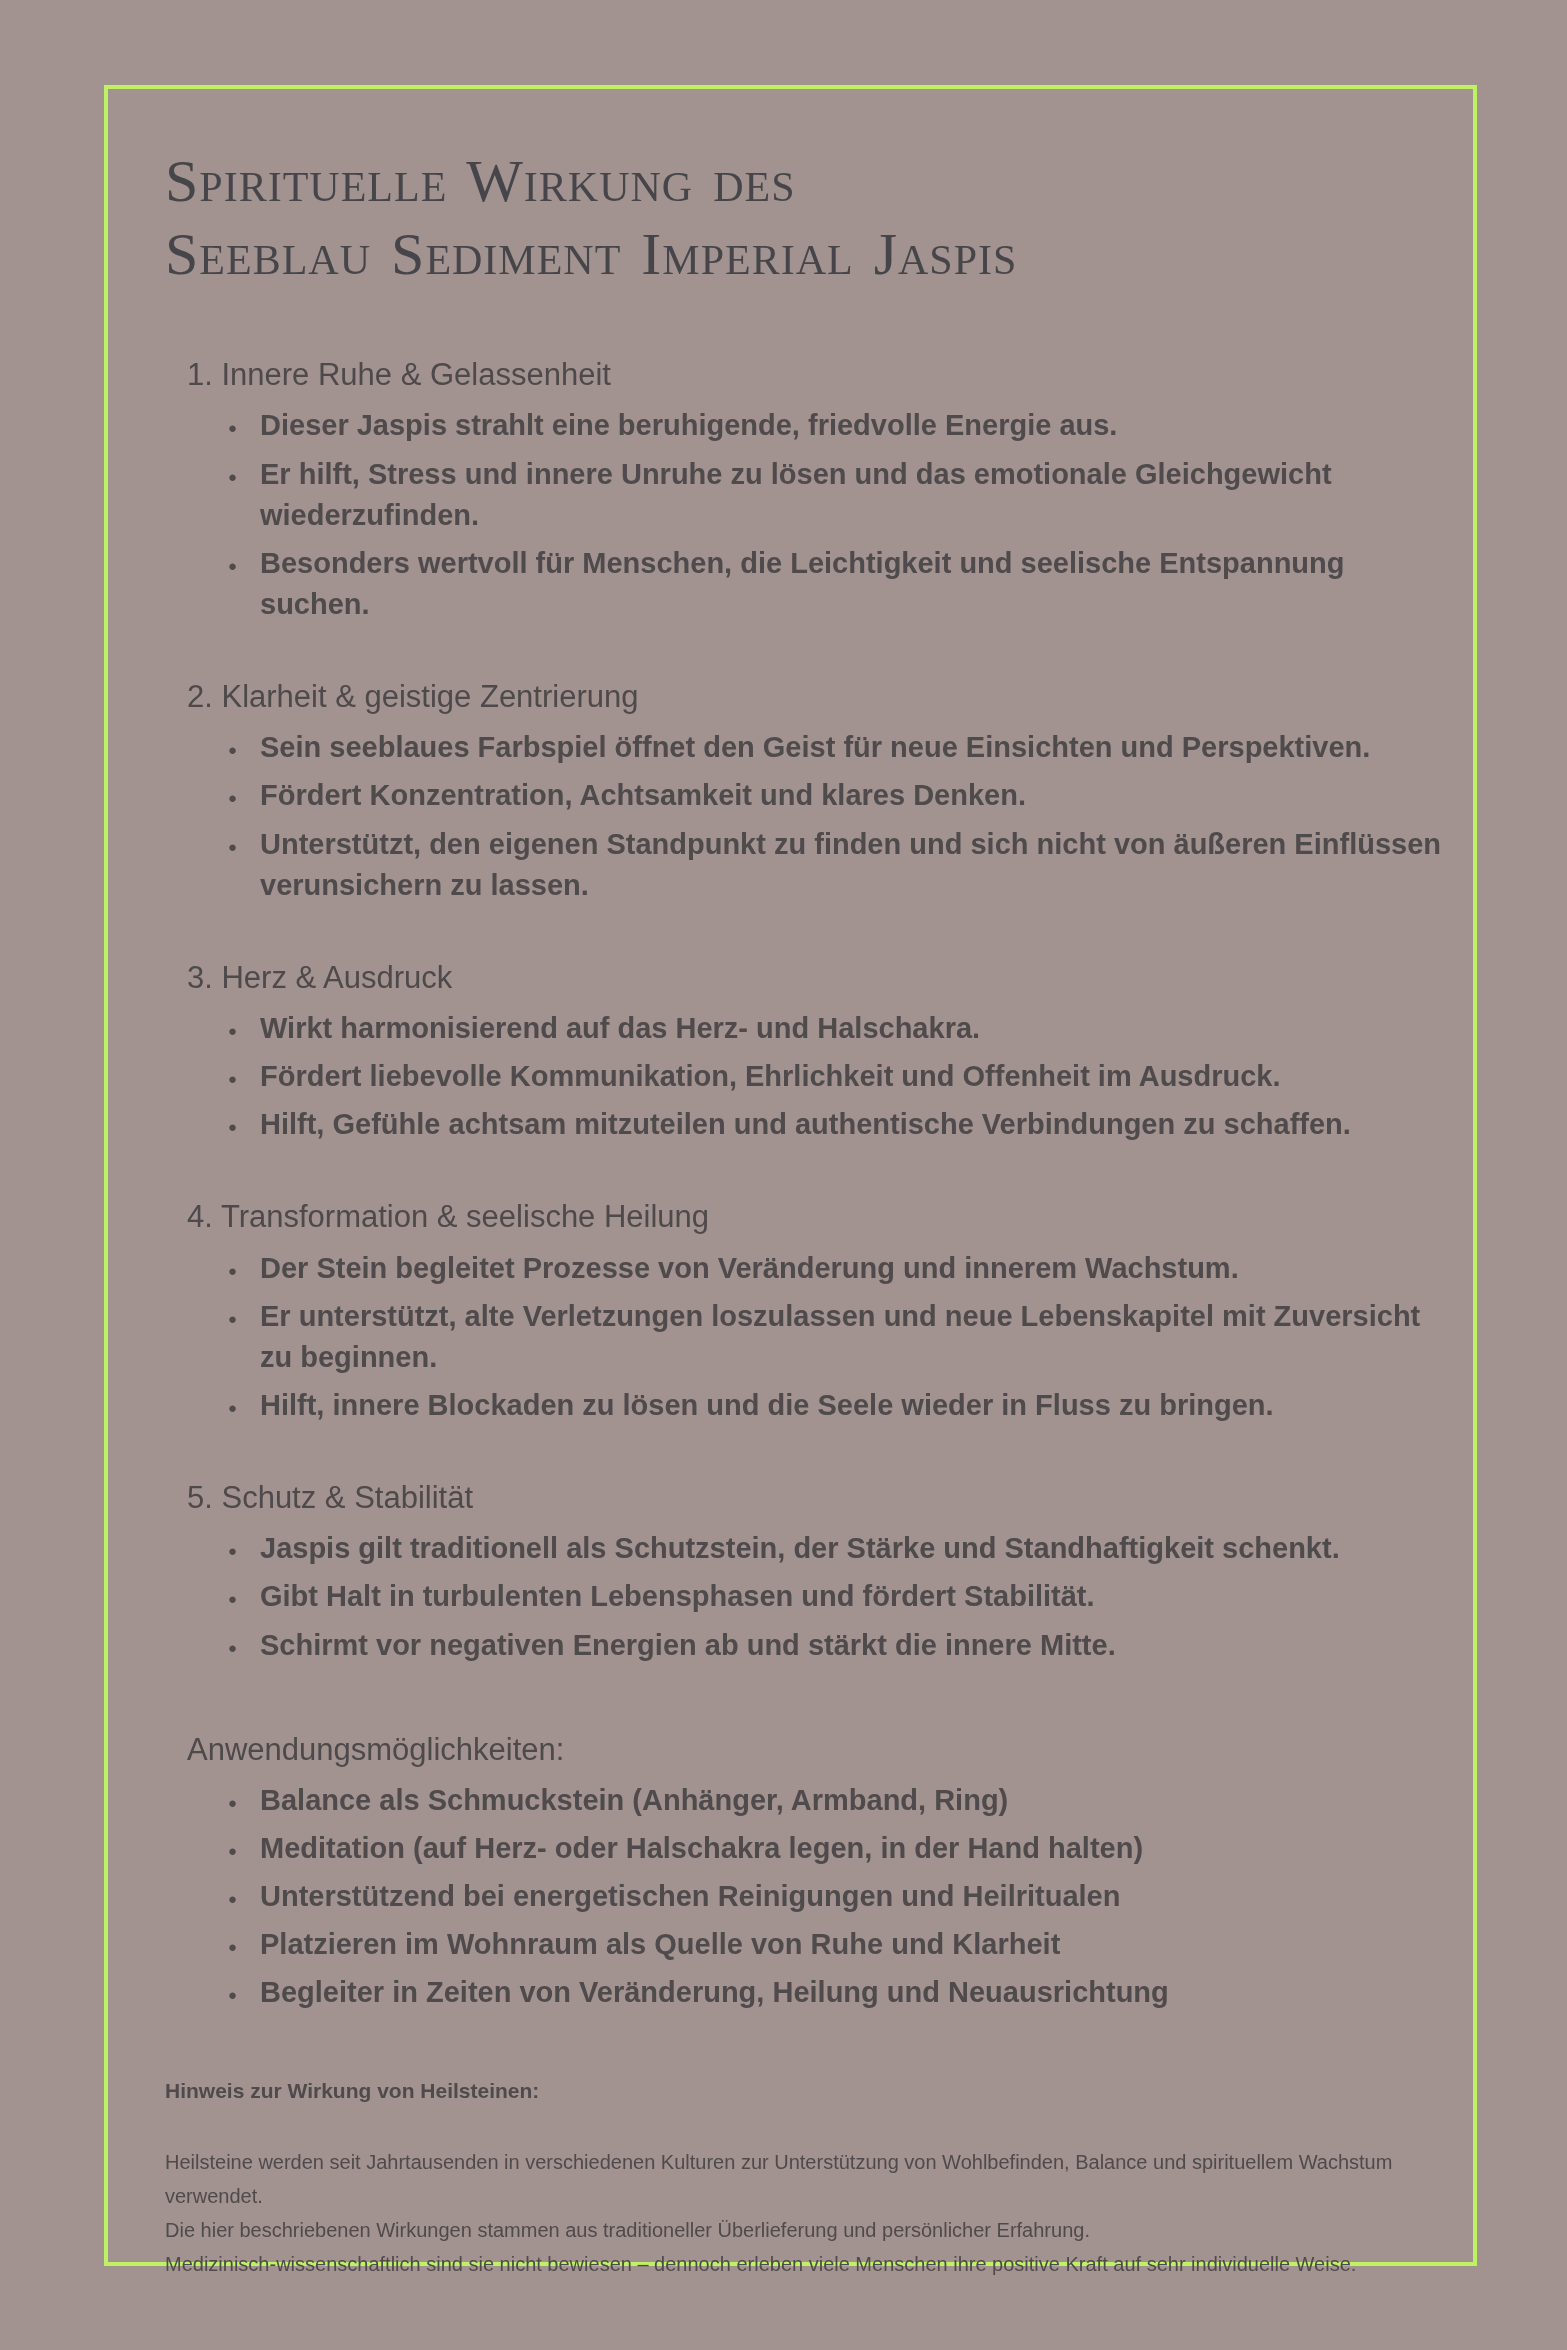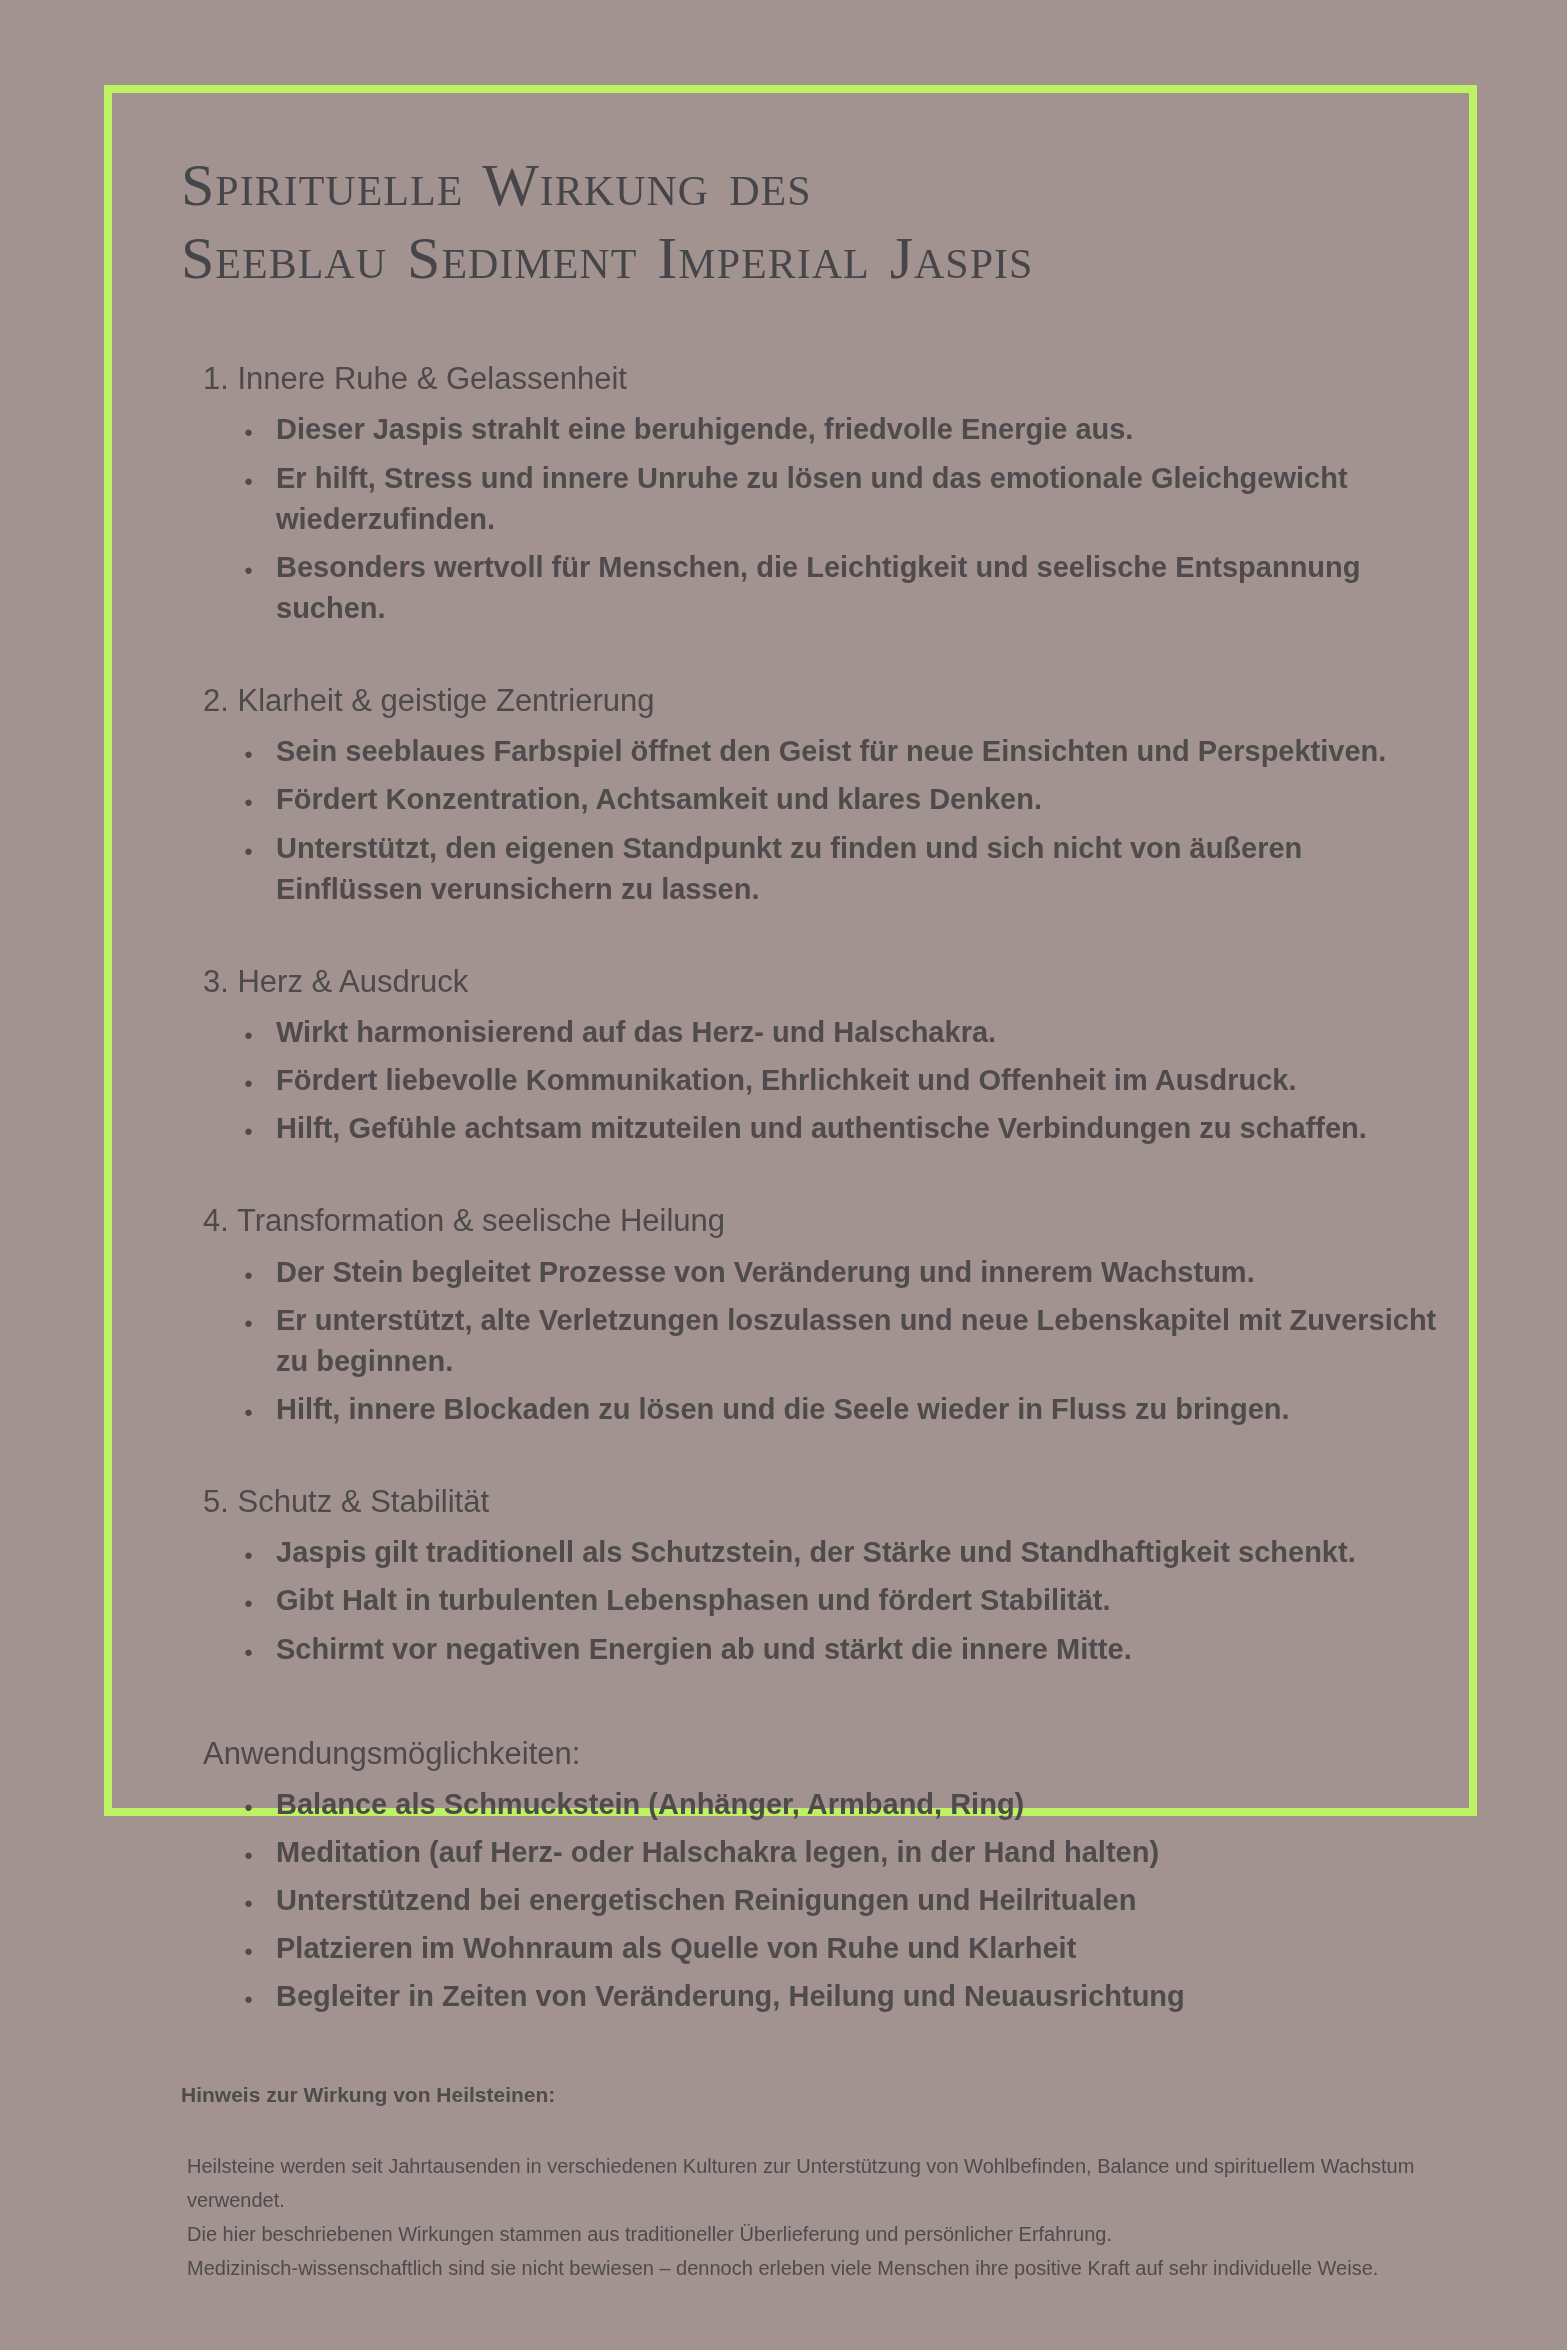--- a/index.html
+++ b/index.html
@@ -12,24 +12,23 @@
     background: #a29391;
     font-family: "Liberation Sans", sans-serif;
     position: relative;
     overflow: hidden;
   }
   .frame {
     position: absolute;
     left: 104px;
     top: 85px;
     width: 1373px;
-    height: 1731px;
-    border: 8px solid #bef264;
+    height: 2181px;
+    border: 4px solid #bef264;
     box-sizing: border-box;
-    padding-left: 12px;
   }
   .content {
     padding: 56px 26px 0 57px;
   }
   h1.page-title {
     font-family: "Liberation Serif", serif;
     font-variant: small-caps;
     font-weight: normal;
     font-size: 60px;
     line-height: 1.22;
@@ -83,21 +82,20 @@
     font-weight: bold;
     color: #4f4a4b;
     margin: 0 0 40px 0;
     line-height: 1.4;
   }
   .disclaimer .note-line {
     font-size: 20px;
     line-height: 34px;
     color: #4f4a4b;
     max-width: 1284px;
-    margin-left: 6px;
   }
 </style>
 </head>
 <body>
 
 <div class="frame">
   <div class="content">
 
     <h1 class="page-title">
       <span>Spirituelle Wirkung des</span><br>

